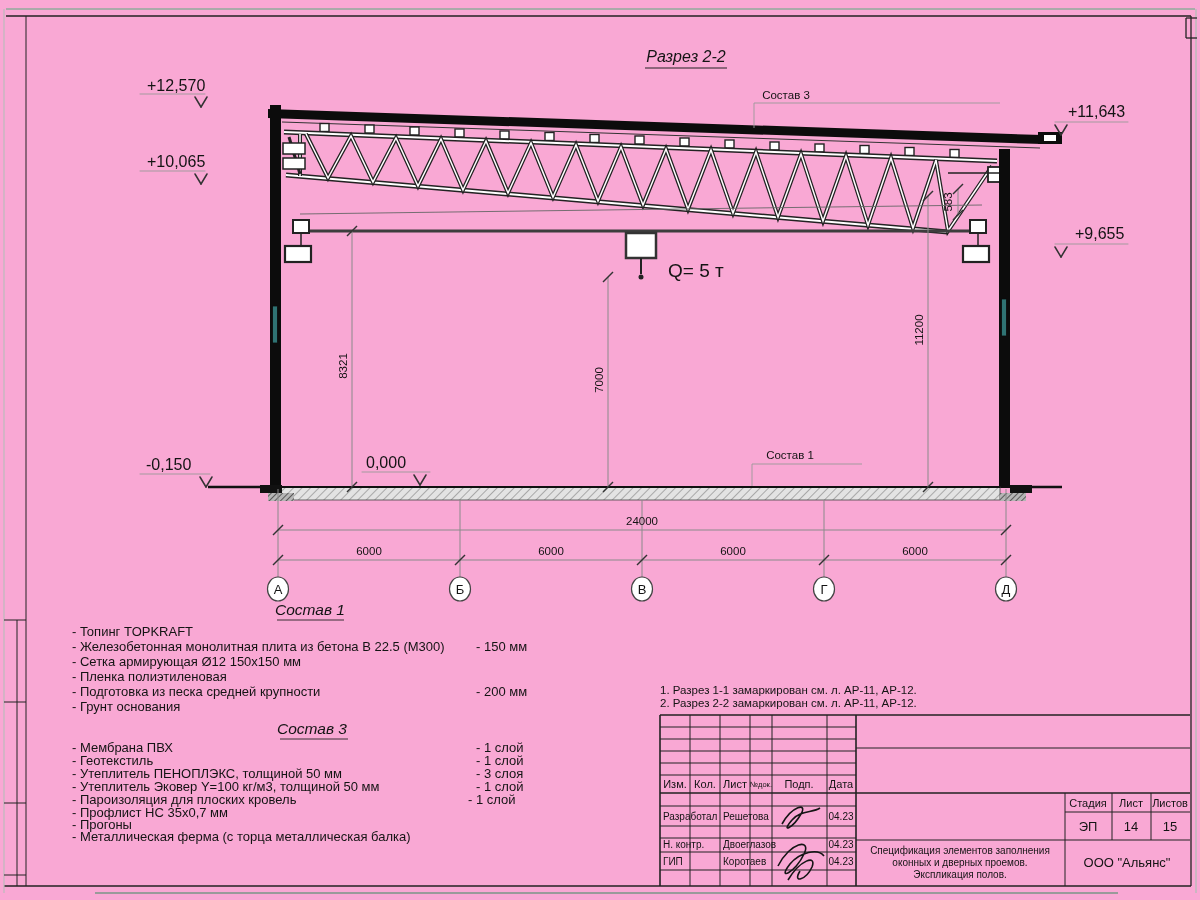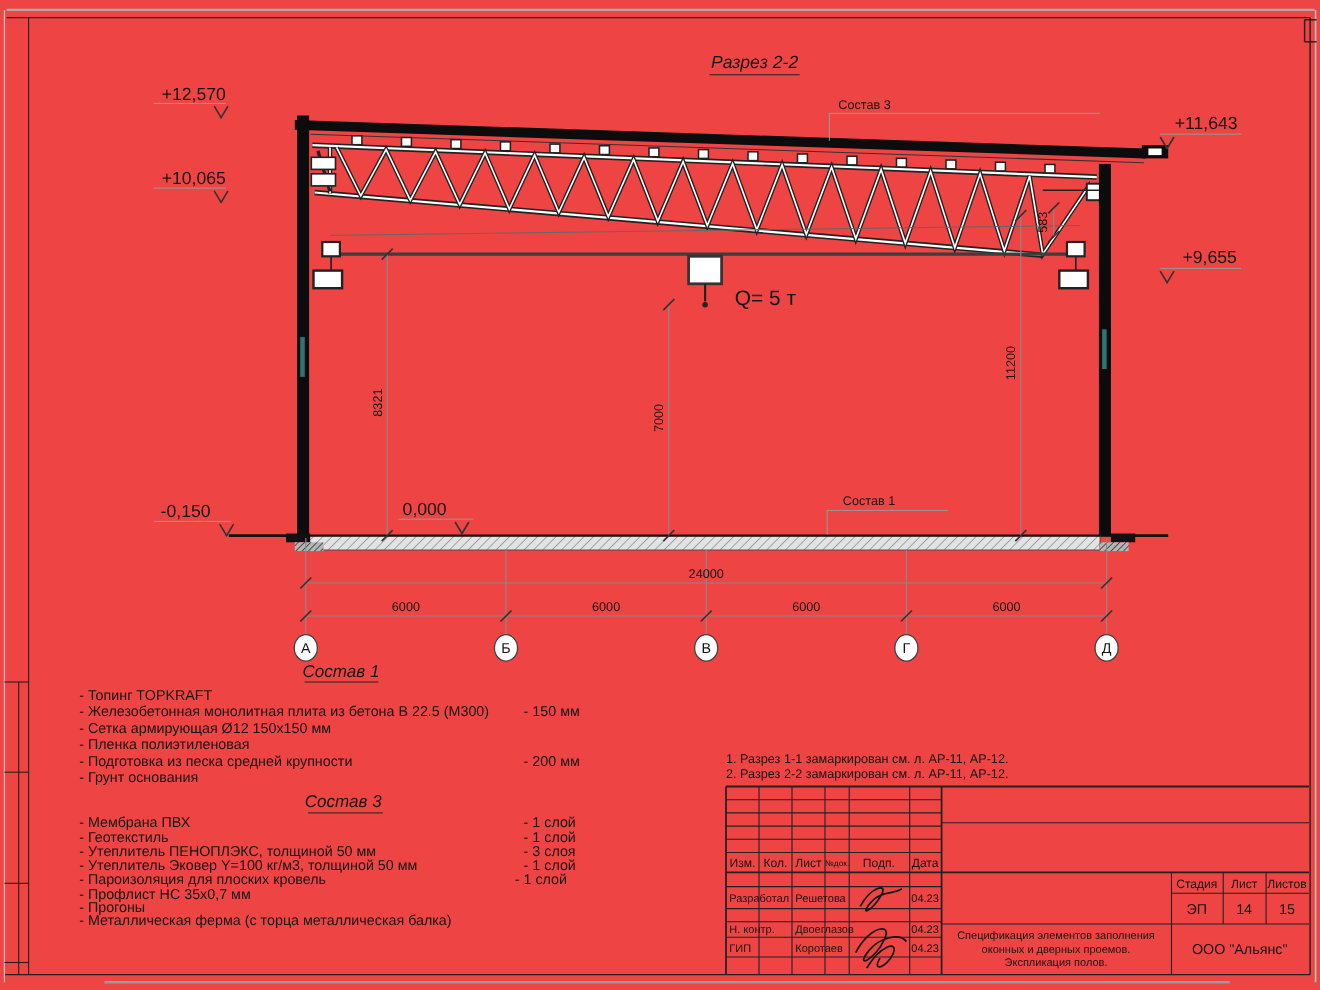--- a/index.html
+++ b/index.html
@@ -1,16 +1,16 @@
 <!DOCTYPE html>
 <html><head>
 <meta charset="utf-8">
 <style>
   html,body{margin:0;padding:0;background:#fff;}
-  #page{position:relative;width:1200px;height:900px;background:#ef4444;overflow:hidden;}
+  #page{position:relative;width:1200px;height:900px;background:#f9a8d4;overflow:hidden;}
   svg text{font-family:"Liberation Sans","DejaVu Sans",sans-serif;fill:#141414;}
   .f19{font-size:19px;}
   .f16{font-size:16px;}
   .f15{font-size:15.5px;}
   .f13{font-size:13px;}
   .f12{font-size:11.5px;}
   .f11{font-size:11px;}
   .f10{font-size:10px;}
   .f8{font-size:7.5px;}
   .it{font-style:italic;}

